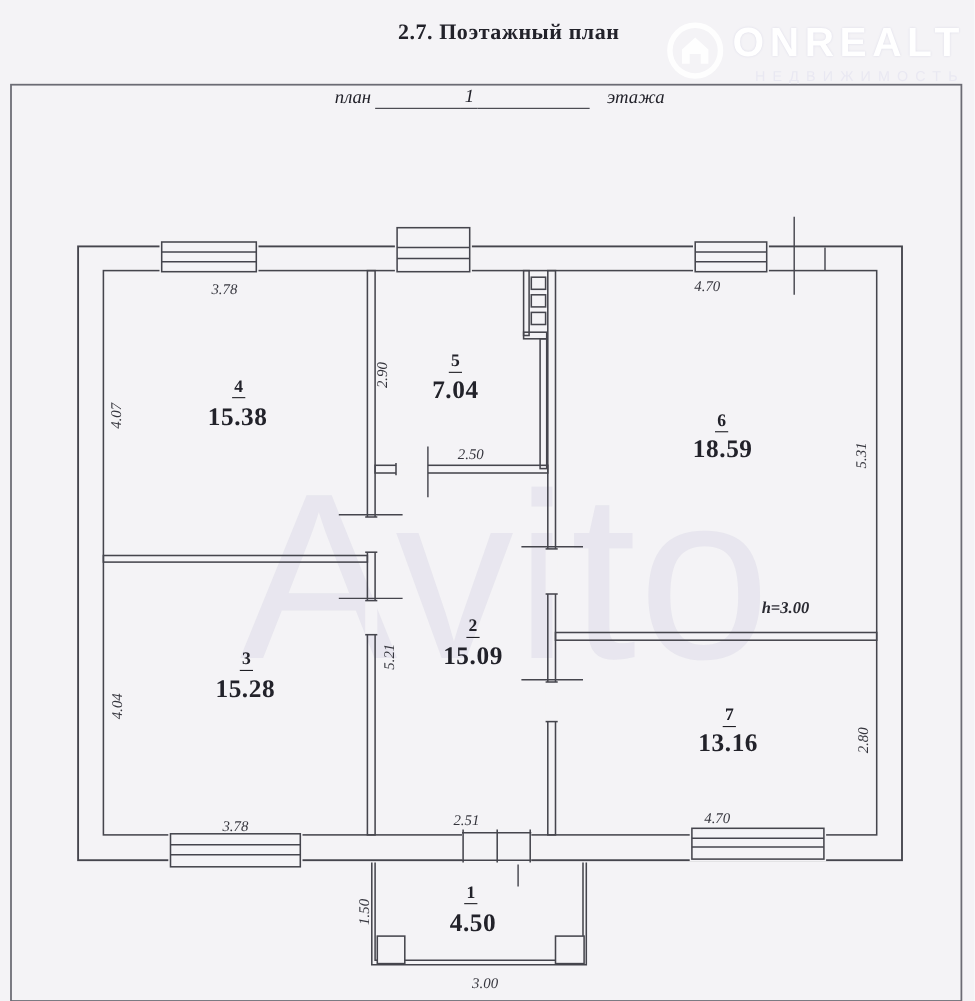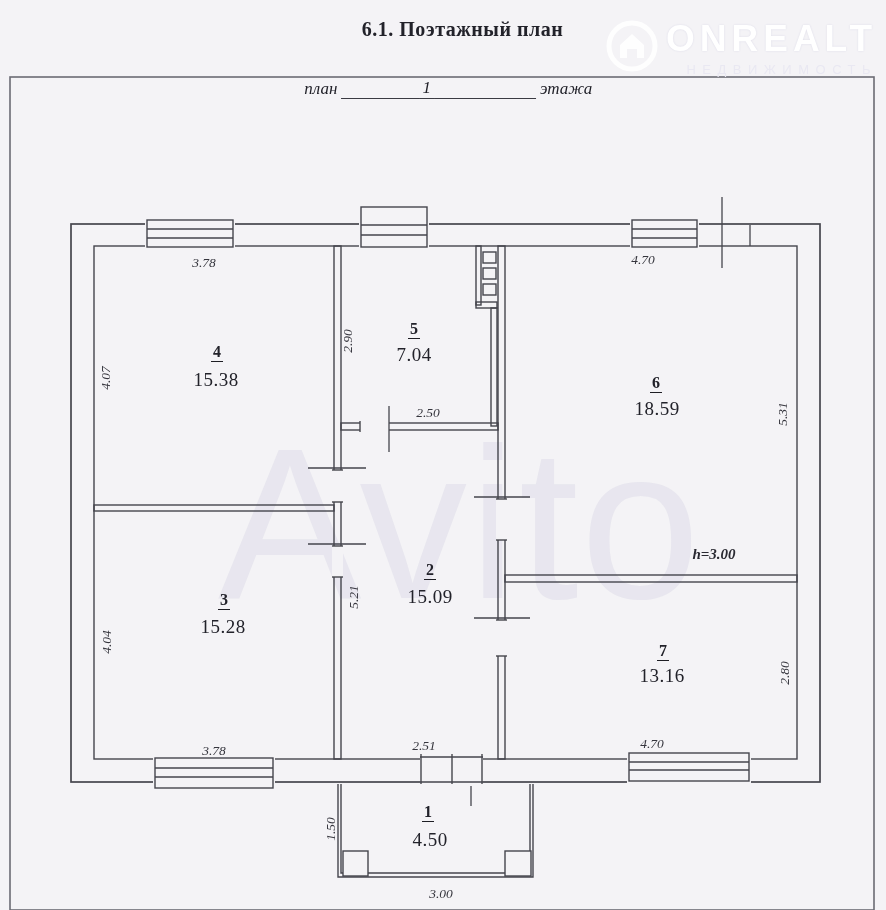--- a/index.html
+++ b/index.html
@@ -3,21 +3,21 @@
 <meta charset="utf-8">
 <style>
   html,body{margin:0;padding:0;}
   .page{position:relative;width:886px;height:910px;background:#f4f3f6;overflow:hidden;
         font-family:"Liberation Serif",serif;color:#22222a;}
   
   .doc-title{position:absolute;top:18px;left:52.2%;transform:translateX(-50%);
      font-size:20px;font-weight:bold;white-space:nowrap;letter-spacing:.5px;}
   .plan-line{position:absolute;top:78px;left:50.6%;transform:translateX(-50%);
      font-style:italic;font-size:17px;white-space:nowrap;display:flex;align-items:flex-end;}
-  .plan-line .w{padding:0 4px;}
+  .plan-line .w{padding:0 4px;margin-left:12px;}
   .plan-line .seg{display:inline-block;border-bottom:1.3px solid #3a3a42;height:1em;}
   .plan-line .seg1{width:78px;}
   .plan-line .seg2{width:102px;}
   .plan-line .fl{border-bottom:1.3px solid #3a3a42;padding:0 3px;}
   
   .wm-avito{position:absolute;top:400px;left:140px;width:640px;text-align:center;
      font-family:"Liberation Sans",sans-serif;font-weight:normal;font-size:215px;
      color:rgba(219,218,231,.50);letter-spacing:2px;pointer-events:none;user-select:none;}
   .brand{position:absolute;top:20px;left:606px;display:flex;align-items:flex-start;gap:8px;
      pointer-events:none;}
@@ -26,21 +26,21 @@
   .brand-name{font-family:"Liberation Sans",sans-serif;font-weight:bold;font-size:37px;
      letter-spacing:5px;color:#ffffff;text-shadow:0 0 2px #d9d8e6;line-height:1.05;}
   .brand-sub{font-family:"Liberation Sans",sans-serif;font-size:13px;letter-spacing:6.5px;
      color:#e9e8f2;margin-top:3px;text-align:right;}
   
   svg.draw{position:absolute;top:0;left:0;}
   
   .lbl{position:absolute;transform:translate(-50%,-50%);white-space:nowrap;line-height:1;}
   .lbl.rot{transform:translate(-50%,-50%) rotate(-90deg);}
   .num{font-size:16px;font-weight:bold;border-bottom:1.6px solid #1e1e24;padding:0 2px 1px 2px;}
-  .area{font-size:19px;font-weight:normal;letter-spacing:.5px;}
+  .area{font-size:23px;font-weight:bold;letter-spacing:.5px;}
   .dim{font-size:13.5px;font-style:italic;color:#35353d;}
   .hnote{font-size:15px;font-style:italic;font-weight:600;color:#2a2a32;}
 </style>
 </head>
 <body>
 
 <div class="page">
 
   <div class="wm-avito">Avito</div>
 
@@ -131,21 +131,21 @@
         <line x1="308" y1="468" x2="366" y2="468"></line>
         <line x1="308" y1="544" x2="366" y2="544"></line>
         <line x1="474" y1="497" x2="530" y2="497"></line>
         <line x1="474" y1="618" x2="530" y2="618"></line>
         <line x1="389" y1="406" x2="389" y2="452"></line>
         <line x1="471" y1="786" x2="471" y2="806"></line>
       </g>
     </g>
   </svg>
 
-  <div class="doc-title">6.1. Поэтажный план</div>
+  <div class="doc-title">2.7. Поэтажный план</div>
   <div class="plan-line">
     <span class="w">план</span>
     <span class="seg seg1"></span>
     <span class="fl">1</span>
     <span class="seg seg2"></span>
     <span class="w">этажа</span>
   </div>
 
   <div class="brand">
     <svg class="brand-icon" viewBox="0 0 52 52">

